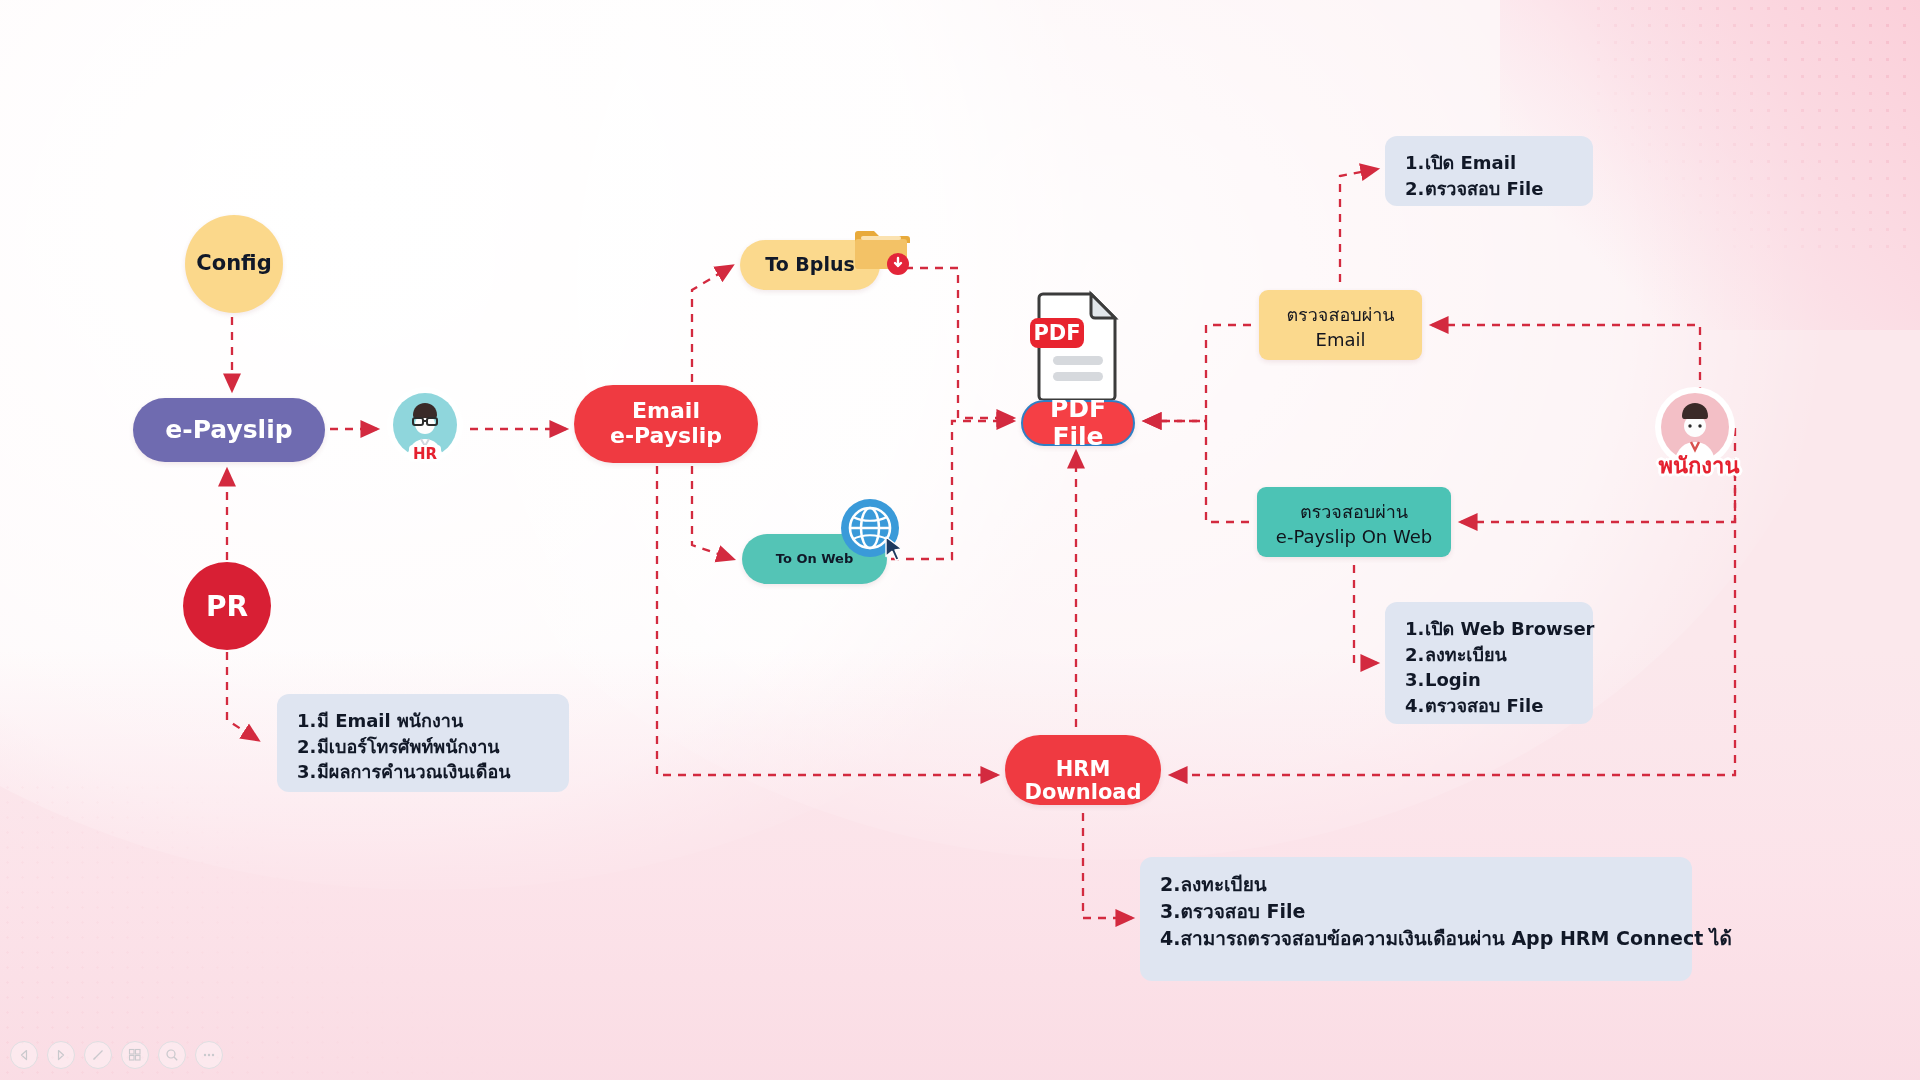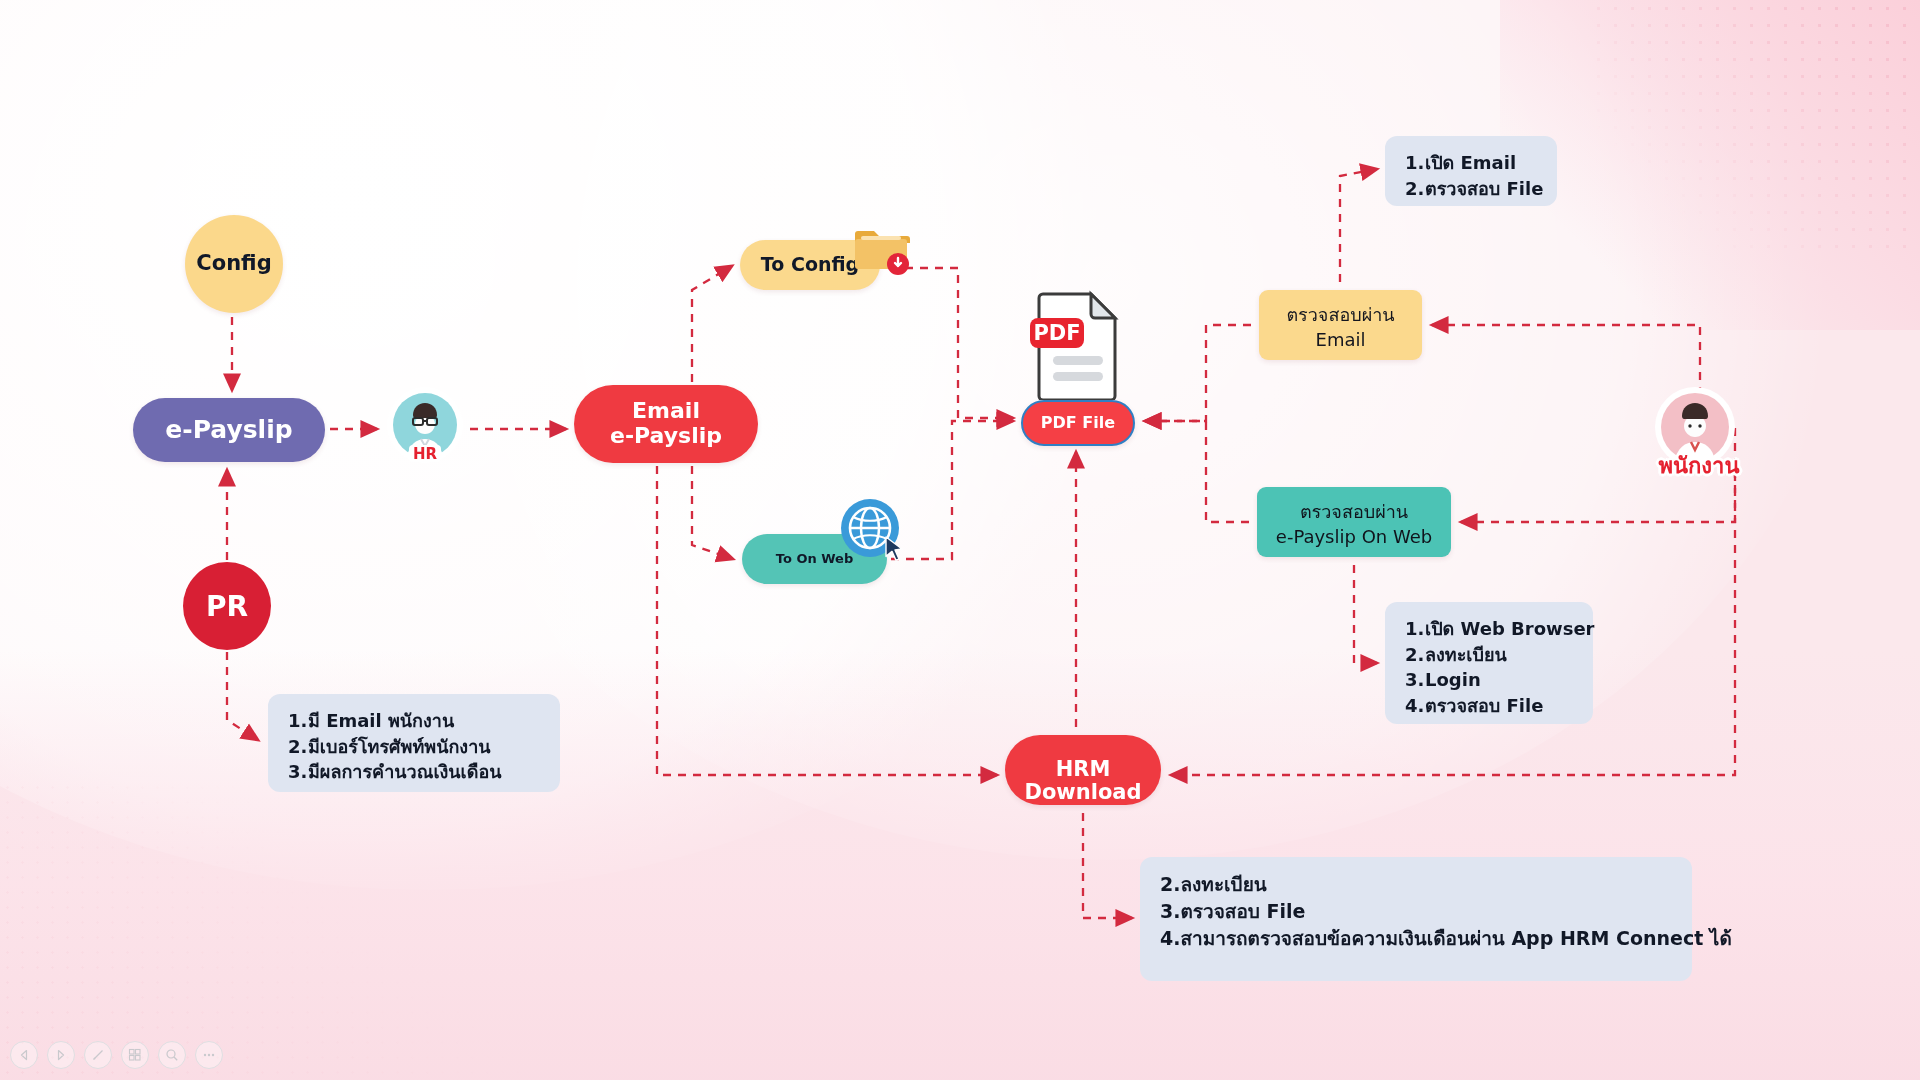--- a/index.html
+++ b/index.html
@@ -85,21 +85,21 @@
   .n-toemail{
     left:740px;top:240px;width:140px;height:50px;
     background:#fbd98d;color:#101828;font-size:19px;
   }
   .n-tonweb{
     left:742px;top:534px;width:145px;height:50px;
     background:#54c4b6;color:#101828;font-size:13px;
   }
   .n-pdffile{
     left:1021px;top:400px;width:110px;height:42px;
-    background:#f53f45;color:#ffffff;font-size:16px;
+    background:#f53f45;color:#ffffff;font-size:25px;
     border:2px solid #2f7fc4;
   }
   .n-hrm{
     left:1005px;top:735px;width:156px;height:70px;
     background:#ef3a41;color:#ffffff;font-size:21px;align-items:flex-end;
   }
   .n-chk-email{
     left:1259px;top:290px;width:163px;height:70px;
     background:#fbd98d;color:#14161f;font-size:18px;border-radius:9px;
     box-shadow:0 2px 5px rgba(120,40,60,.10);
@@ -119,22 +119,22 @@
     font-size:18px;
     line-height:1.42;
     padding:14px 20px 15px 20px;
     box-sizing:border-box;
     font-weight:600;
   }
   .note ol{margin:0;padding:0;list-style:none;}
   .note li{white-space:nowrap;}
   .note li .num{display:inline-block;min-width:20px;}
 
-  .note-pr{left:268px;top:694px;width:292px;height:98px;}
-  .note-email{left:1385px;top:136px;width:172px;height:70px;}
+  .note-pr{left:277px;top:694px;width:292px;height:98px;}
+  .note-email{left:1385px;top:136px;width:208px;height:70px;}
   .note-web{left:1385px;top:602px;width:208px;height:122px;}
   .note-hrm{left:1140px;top:857px;width:552px;height:124px;font-size:19px;}
 
   
   .avatar-wrap{position:absolute;}
   .avatar-hr{left:385px;top:385px;width:80px;height:80px;}
   .avatar-emp{left:1653px;top:385px;width:84px;height:84px;}
   .emp-label{
     position:absolute;left:1640px;top:448px;width:118px;
     text-align:center;color:#e5212f;font-weight:bold;font-size:22px;
@@ -232,21 +232,21 @@
   </div>
 
   <div class="node pill n-sent">
     <div>
       <div>Email</div>
       <div>e-Payslip</div>
     </div>
   </div>
 
   <div class="node pill n-toemail">
-    <span>To Config</span>
+    <span>To Bplus</span>
   </div>
 
   <div class="node pill n-tonweb">
     <span>To On Web</span>
   </div>
 
   <div class="node pill n-pdffile">
     <span>PDF File</span>
   </div>
 

